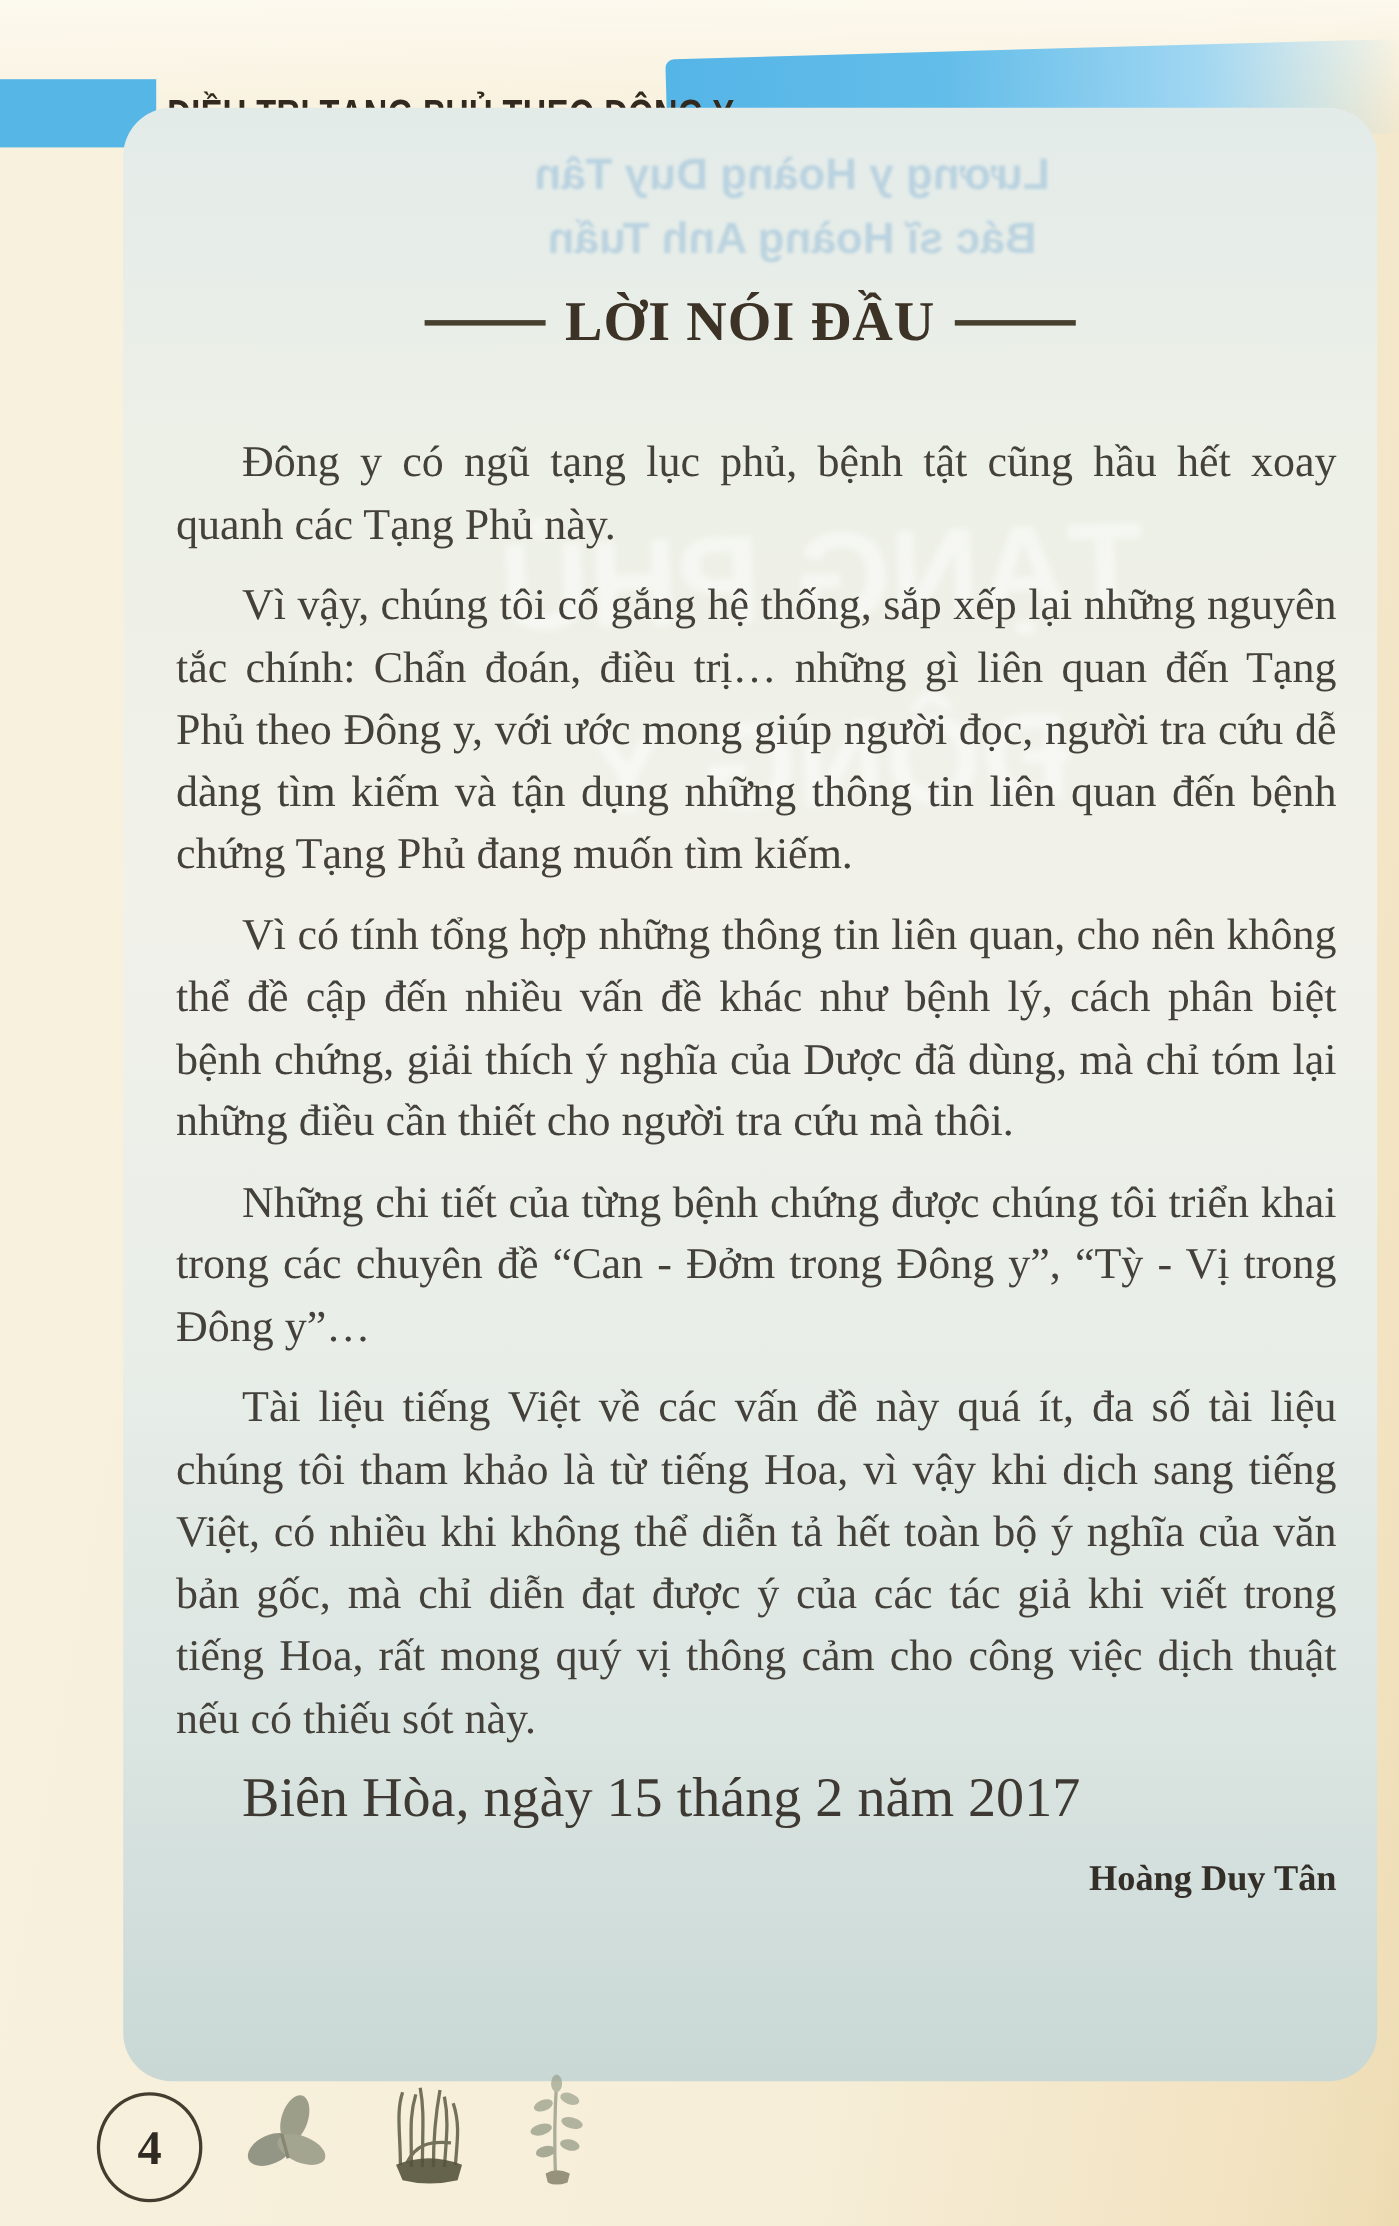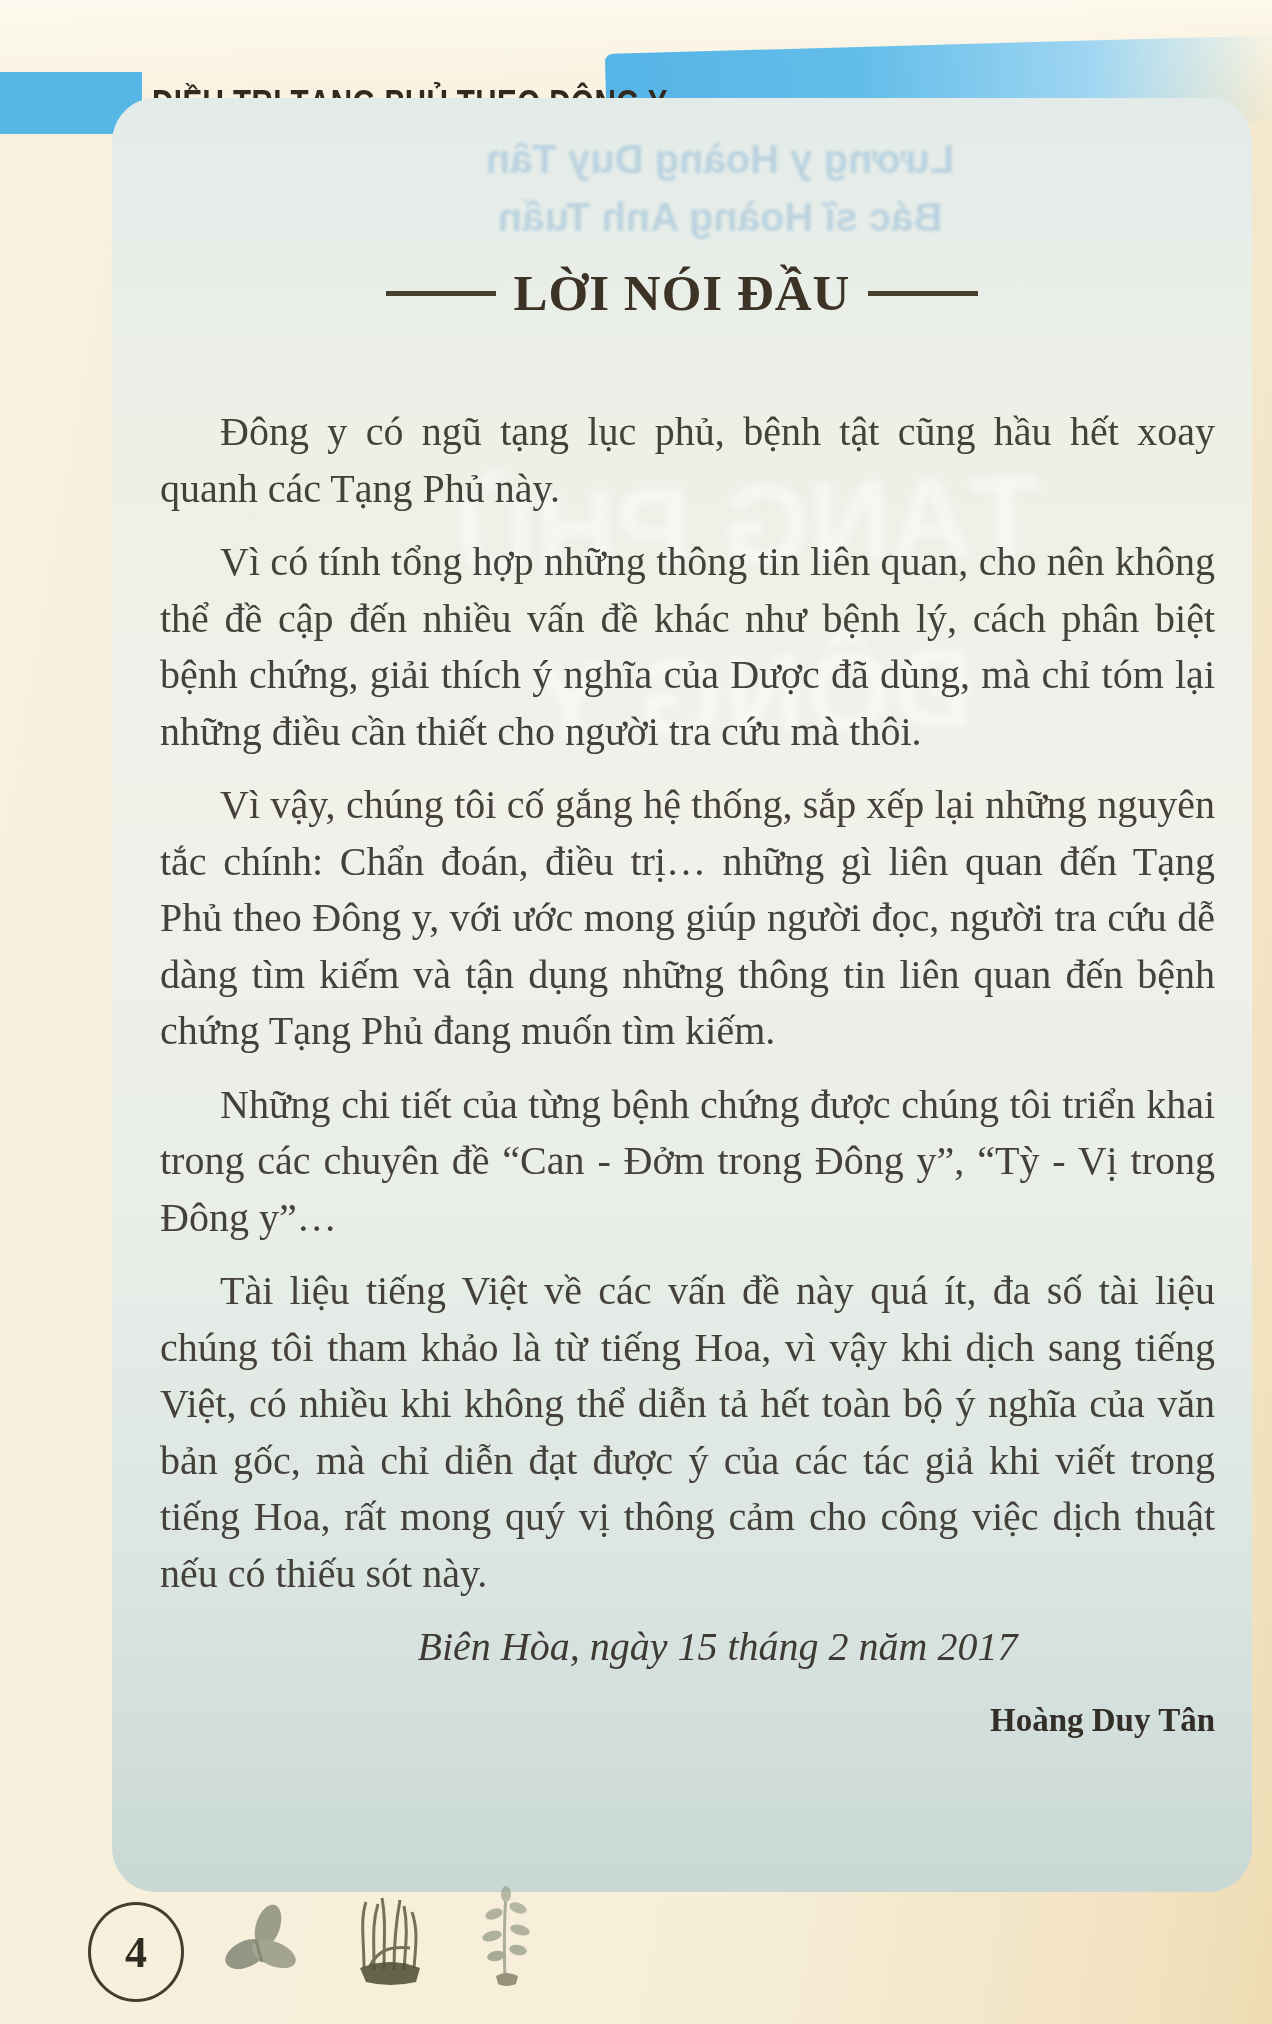--- a/index.html
+++ b/index.html
@@ -62,23 +62,23 @@
     margin:0;font-family:"Liberation Serif",serif;font-weight:bold;
     font-size:51px;line-height:70px;color:#3c3226;letter-spacing:1px;white-space:nowrap;
   }
 
   
   .text-col{
     position:absolute;left:160px;top:392px;width:1055px;
     font-size:40px;line-height:56.5px;color:#44403a;
     text-align:justify;
   }
-  .text-col p{margin:12px 0 17px 0;text-indent:60px;}
+  .text-col p{margin:0 0 17px 0;text-indent:60px;}
   .sig-date{
-    margin:20px 10px 0 0;text-align:center;font-style:italic;font-size:40px;line-height:56px;
+    margin:20px 10px 0 0;text-align:left;font-size:51px;line-height:56px;
     color:#3e3a33;text-indent:0;
   }
   .sig-name{
     margin:2px 195px 0 0;text-align:right;font-weight:bold;font-size:33px;line-height:56px;
     color:#332e27;text-indent:0;
   }
 
   
   .page-num-circle{
     position:absolute;left:88px;top:1902px;width:90px;height:94px;
@@ -112,22 +112,22 @@
   </div>
 
   <div class="heading-row">
     <div class="heading-rule"></div>
     <h1 class="page-heading">LỜI NÓI ĐẦU</h1>
     <div class="heading-rule"></div>
   </div>
 
   <div class="text-col">
     <p>Đông y có ngũ tạng lục phủ, bệnh tật cũng hầu hết xoay quanh các Tạng Phủ này.</p>
+    <p>Vì vậy, chúng tôi cố gắng hệ thống, sắp xếp lại những nguyên tắc chính: Chẩn đoán, điều trị… những gì liên quan đến Tạng Phủ theo Đông y, với ước mong giúp người đọc, người tra cứu dễ dàng tìm kiếm và tận dụng những thông tin liên quan đến bệnh chứng Tạng Phủ đang muốn tìm kiếm.</p>
     <p>Vì có tính tổng hợp những thông tin liên quan, cho nên không thể đề cập đến nhiều vấn đề khác như bệnh lý, cách phân biệt bệnh chứng, giải thích ý nghĩa của Dược đã dùng, mà chỉ tóm lại những điều cần thiết cho người tra cứu mà thôi.</p>
-    <p>Vì vậy, chúng tôi cố gắng hệ thống, sắp xếp lại những nguyên tắc chính: Chẩn đoán, điều trị… những gì liên quan đến Tạng Phủ theo Đông y, với ước mong giúp người đọc, người tra cứu dễ dàng tìm kiếm và tận dụng những thông tin liên quan đến bệnh chứng Tạng Phủ đang muốn tìm kiếm.</p>
     <p>Những chi tiết của từng bệnh chứng được chúng tôi triển khai trong các chuyên đề “Can - Đởm trong Đông y”, “Tỳ - Vị trong Đông y”…</p>
     <p>Tài liệu tiếng Việt về các vấn đề này quá ít, đa số tài liệu chúng tôi tham khảo là từ tiếng Hoa, vì vậy khi dịch sang tiếng Việt, có nhiều khi không thể diễn tả hết toàn bộ ý nghĩa của văn bản gốc, mà chỉ diễn đạt được ý của các tác giả khi viết trong tiếng Hoa, rất mong quý vị thông cảm cho công việc dịch thuật nếu có thiếu sót này.</p>
     <p class="sig-date">Biên Hòa, ngày 15 tháng 2 năm 2017</p>
     <p class="sig-name">Hoàng Duy Tân</p>
   </div>
 
   <div class="page-num-circle">
     <span>4</span>
   </div>
 

